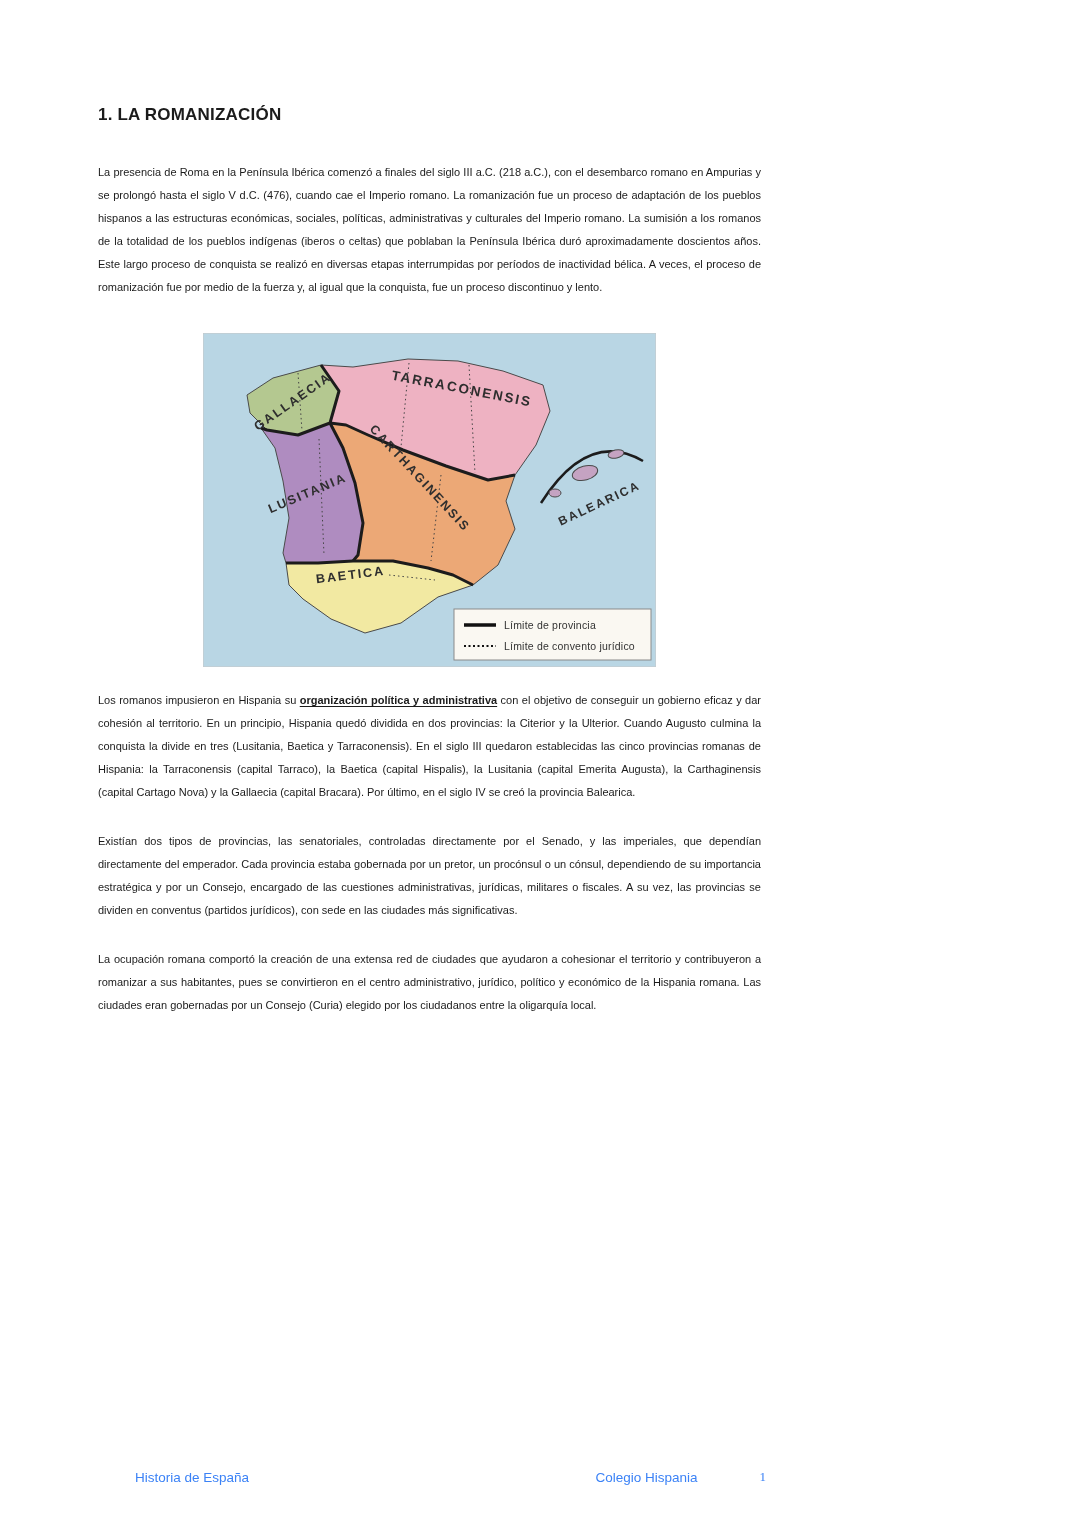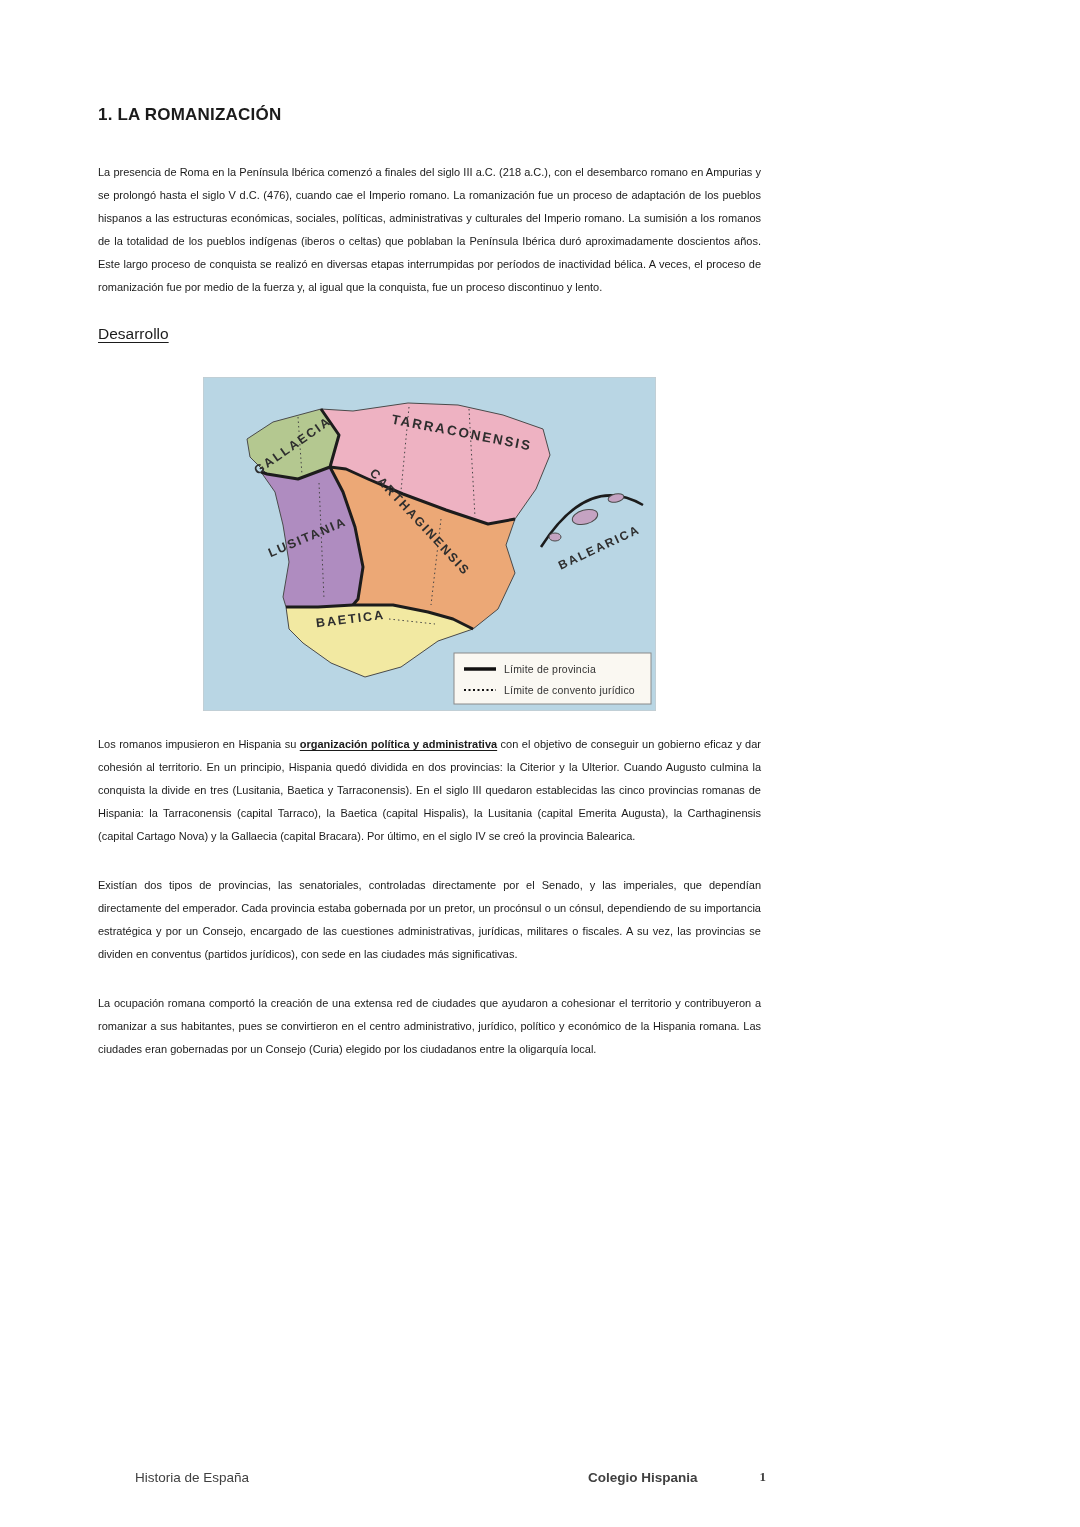--- a/index.html
+++ b/index.html
@@ -60,38 +60,37 @@
   }
   .footer {
     position: absolute;
     left: 135px;
     right: 90px;
     bottom: 42px;
     display: flex;
     justify-content: space-between;
     align-items: baseline;
     font-size: 13.5px;
-    color: #404040;
+    color: #3b82f6;
     margin-top: 10px;
   }
-  .footer-right { display: flex; gap: 62px; align-items: center; font-weight: bold; }
+  .footer-right { display: flex; gap: 62px; align-items: center; }
   .page-number { font-family: "Liberation Serif", serif; font-size: 13px; }
 </style>
 </head>
 <body>
 
 <div class="page">
   <div class="content">
 
     <h1 class="doc-title">1. LA ROMANIZACIÓN</h1>
 
 
     <p class="para">La presencia de Roma en la Península Ibérica comenzó a finales del siglo III a.C. (218 a.C.), con el desembarco romano en Ampurias y se prolongó hasta el siglo V d.C. (476), cuando cae el Imperio romano. La romanización fue un proceso de adaptación de los pueblos hispanos a las estructuras económicas, sociales, políticas, administrativas y culturales del Imperio romano. La sumisión a los romanos de la totalidad de los pueblos indígenas (iberos o celtas) que poblaban la Península Ibérica duró aproximadamente doscientos años. Este largo proceso de conquista se realizó en diversas etapas interrumpidas por períodos de inactividad bélica. A veces, el proceso de romanización fue por medio de la fuerza y, al igual que la conquista, fue un proceso discontinuo y lento.</p>
 
-    <h2 class="subhead gap-before-heading">Desarrollo</h2>
 
 
     <div class="map-wrap">
       <svg viewBox="0 0 453 334" width="453" height="334" xmlns="http://www.w3.org/2000/svg">
 
         <rect x="0" y="0" width="453" height="334" stroke="#c8c8c8" stroke-width="1" fill="#b9d6e4"></rect>
 
         <polygon points="44,62 70,45 118,32 136,58 127,90 95,102 64,97 47,80" stroke="#4a4a4a" stroke-width="1" stroke-linejoin="round" fill="#b4c890"></polygon>
 
         <polygon points="118,32 150,34 205,26 255,28 300,38 340,52 347,78 333,112 312,142 285,147 243,133 200,117 165,102 143,92 127,90 136,58" stroke="#4a4a4a" stroke-width="1" stroke-linejoin="round" fill="#eeb2c2"></polygon>

